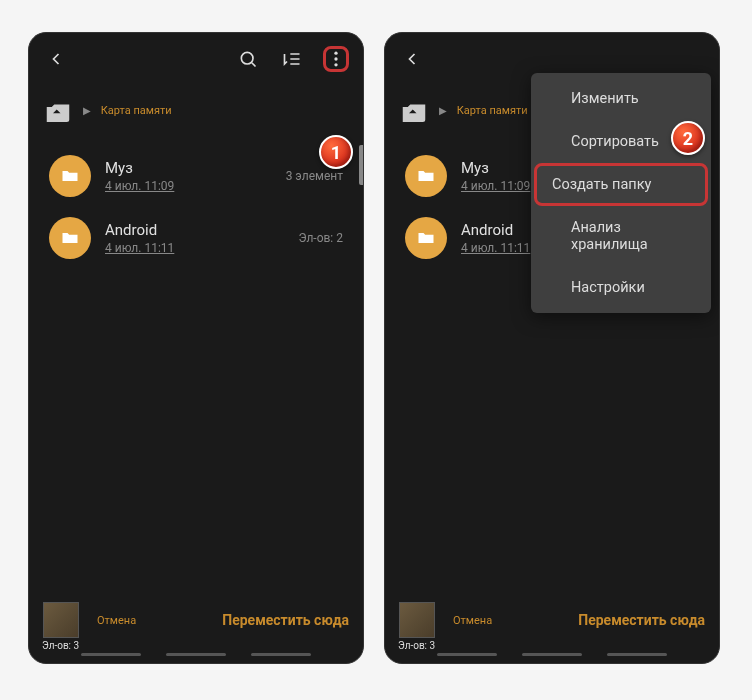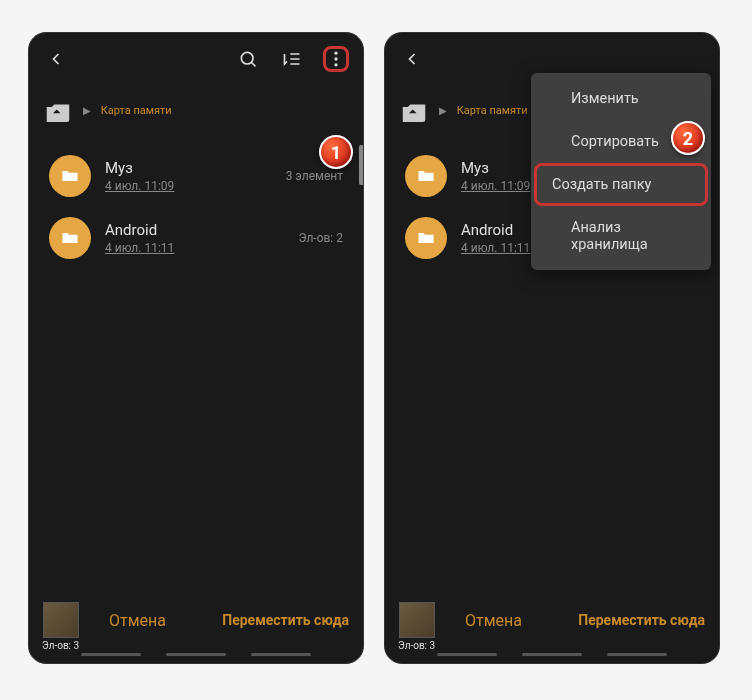--- a/index.html
+++ b/index.html
@@ -109,21 +109,21 @@
       text-align: center;
     }
     .sel-count {
       position: absolute;
       bottom: -14px;
       left: -2px;
       color: #ddd;
       font-size: 10px;
       white-space: nowrap;
     }
-    .btn-cancel { color: #c88b2c; font-size: 16px; margin-left: 22px; cursor: pointer; }
+    .btn-cancel { color: #c88b2c; font-size: 11px; margin-left: 10px; cursor: pointer; }
     .btn-move { color: #c88b2c; font-size: 14px; margin-left: auto; cursor: pointer; font-weight: bold; }
     .navbar {
       height: 14px;
       display: flex;
       justify-content: space-around;
       align-items: center;
       padding: 0 40px 4px;
     }
     .navbtn { width: 60px; height: 3px; background: #555; border-radius: 2px; }
 
@@ -317,16 +317,17 @@
     <div class="navbtn"></div>
     <div class="navbtn"></div>
     <div class="navbtn"></div>
   </div>
 
   <div class="menu">
     <div class="menu-item">Изменить</div>
     <div class="menu-item">Сортировать</div>
     <div class="menu-item hl">Создать папку</div>
     <div class="menu-item">Анализ хранилища</div>
+    <div class="menu-item">Настройки</div>
   </div>
 
   <div class="badge b2">2</div>
 </div>
 
 </body></html>

